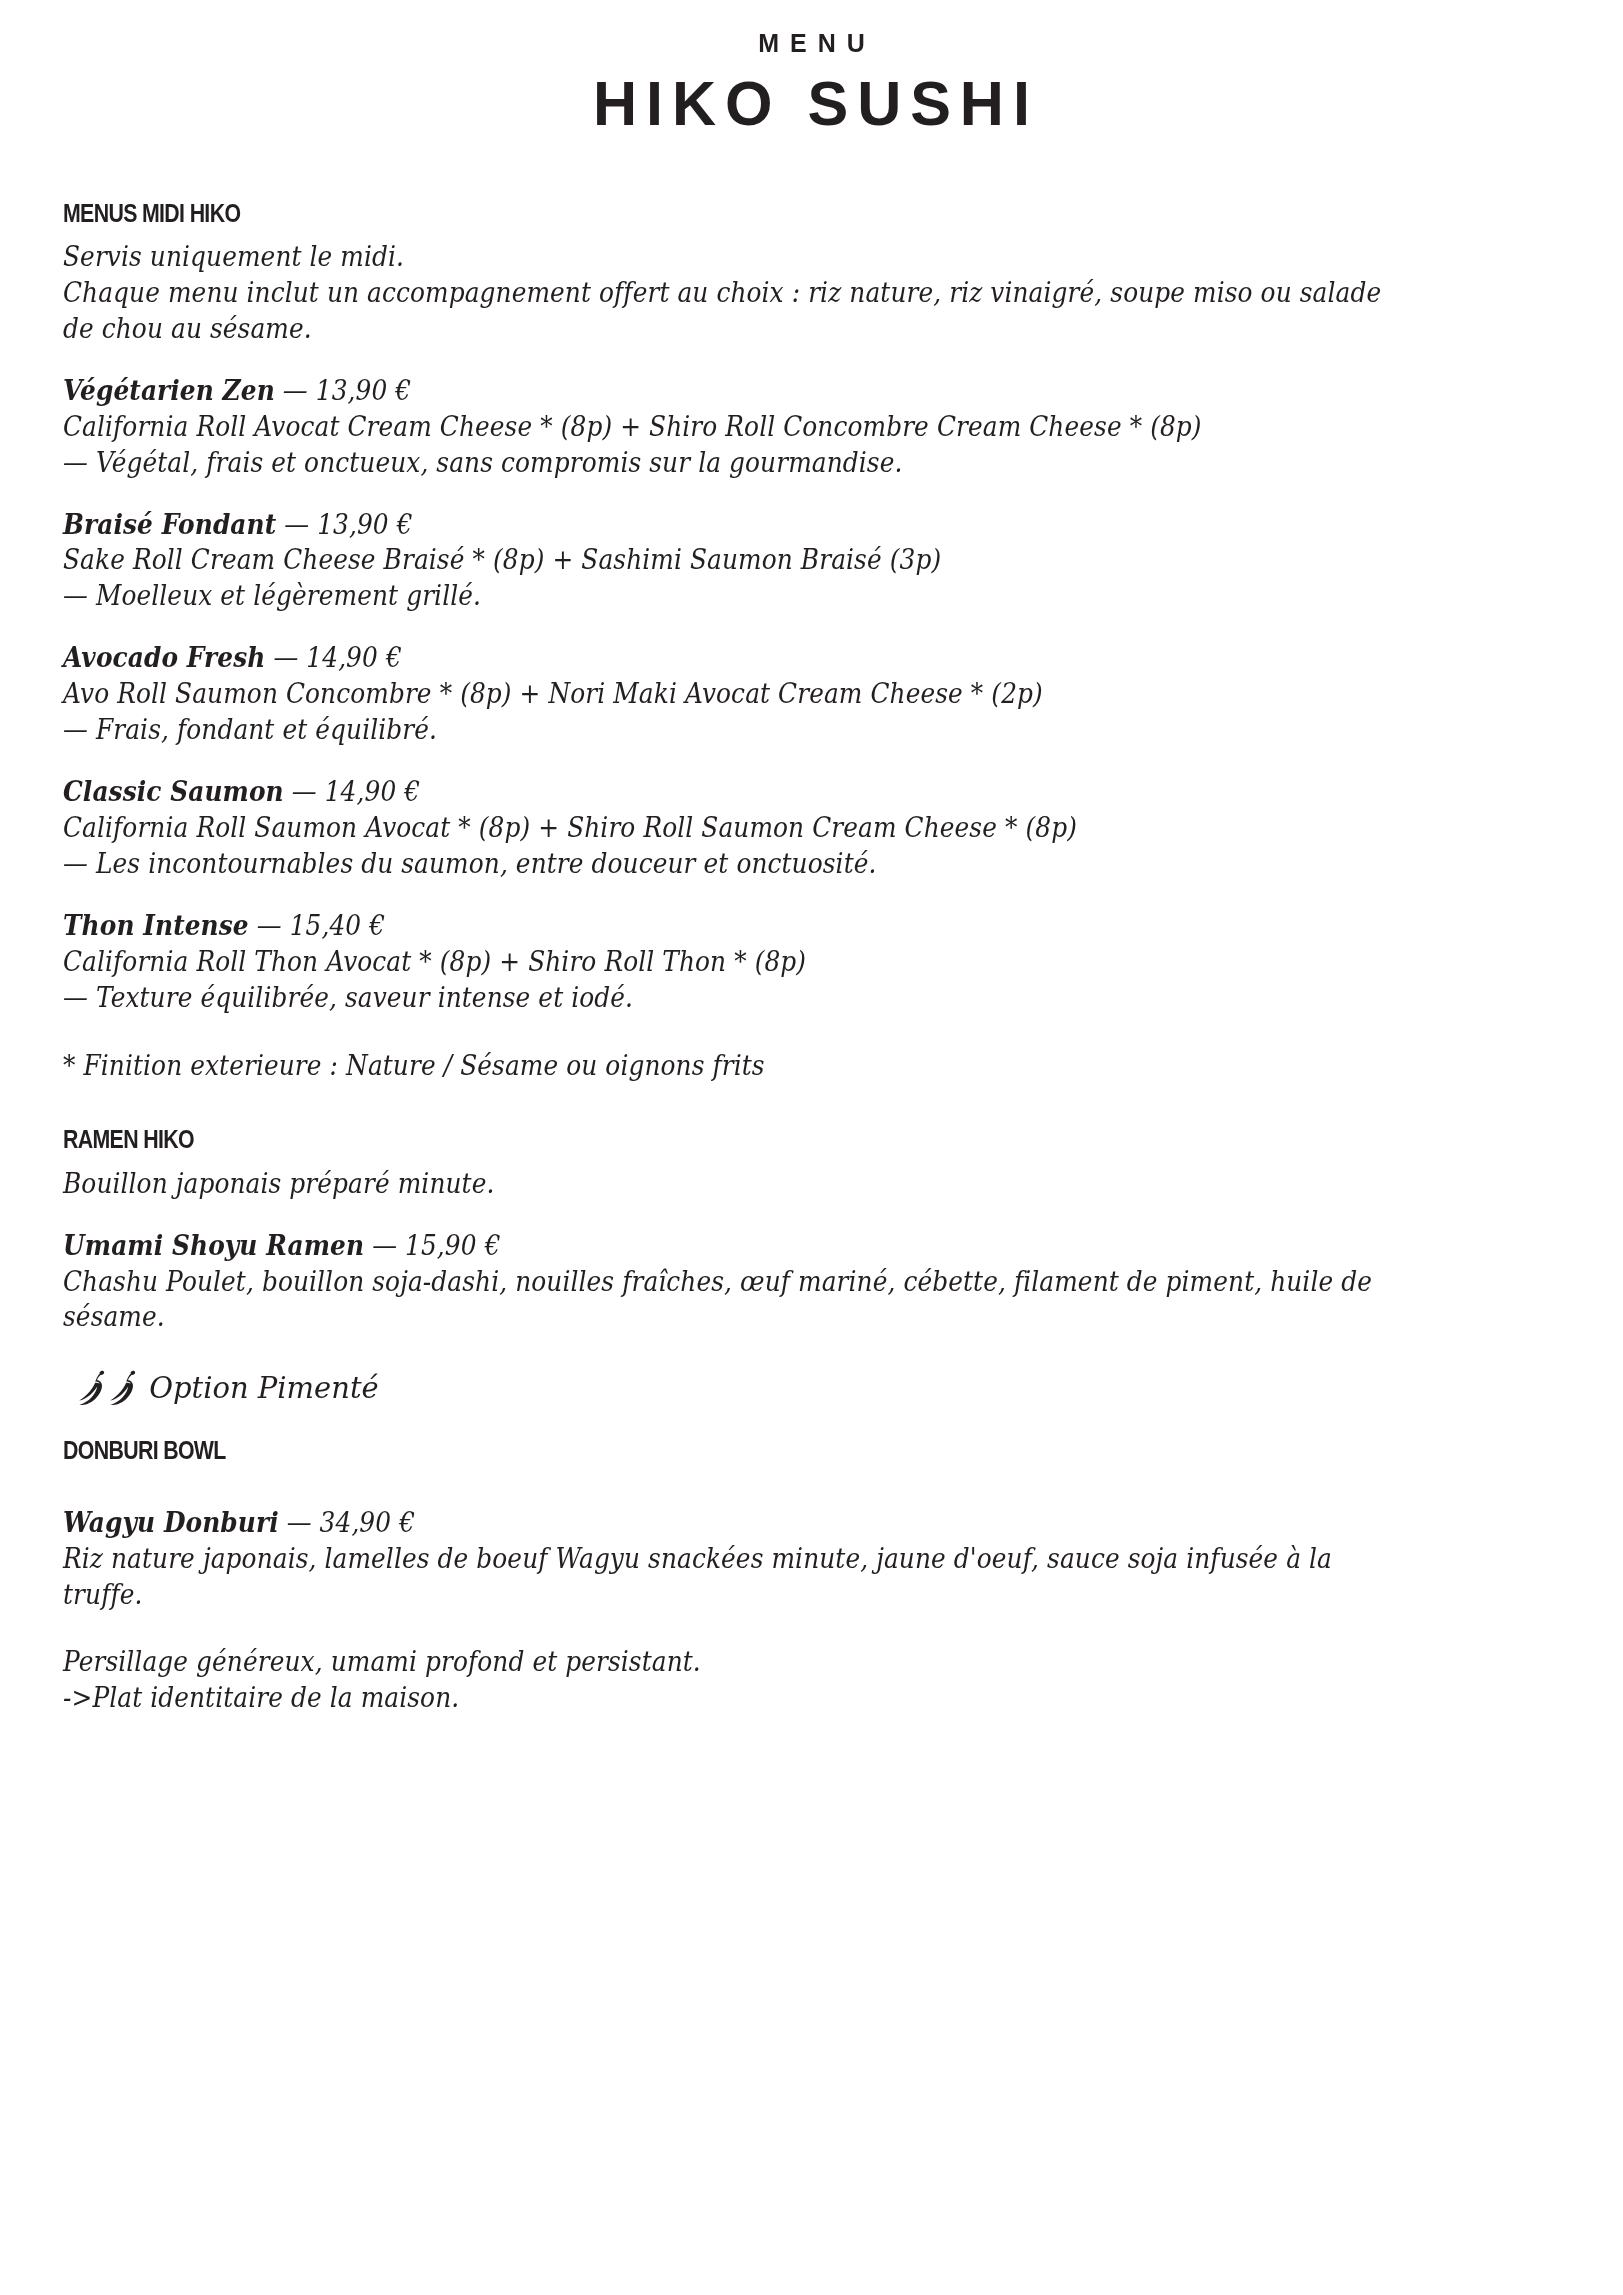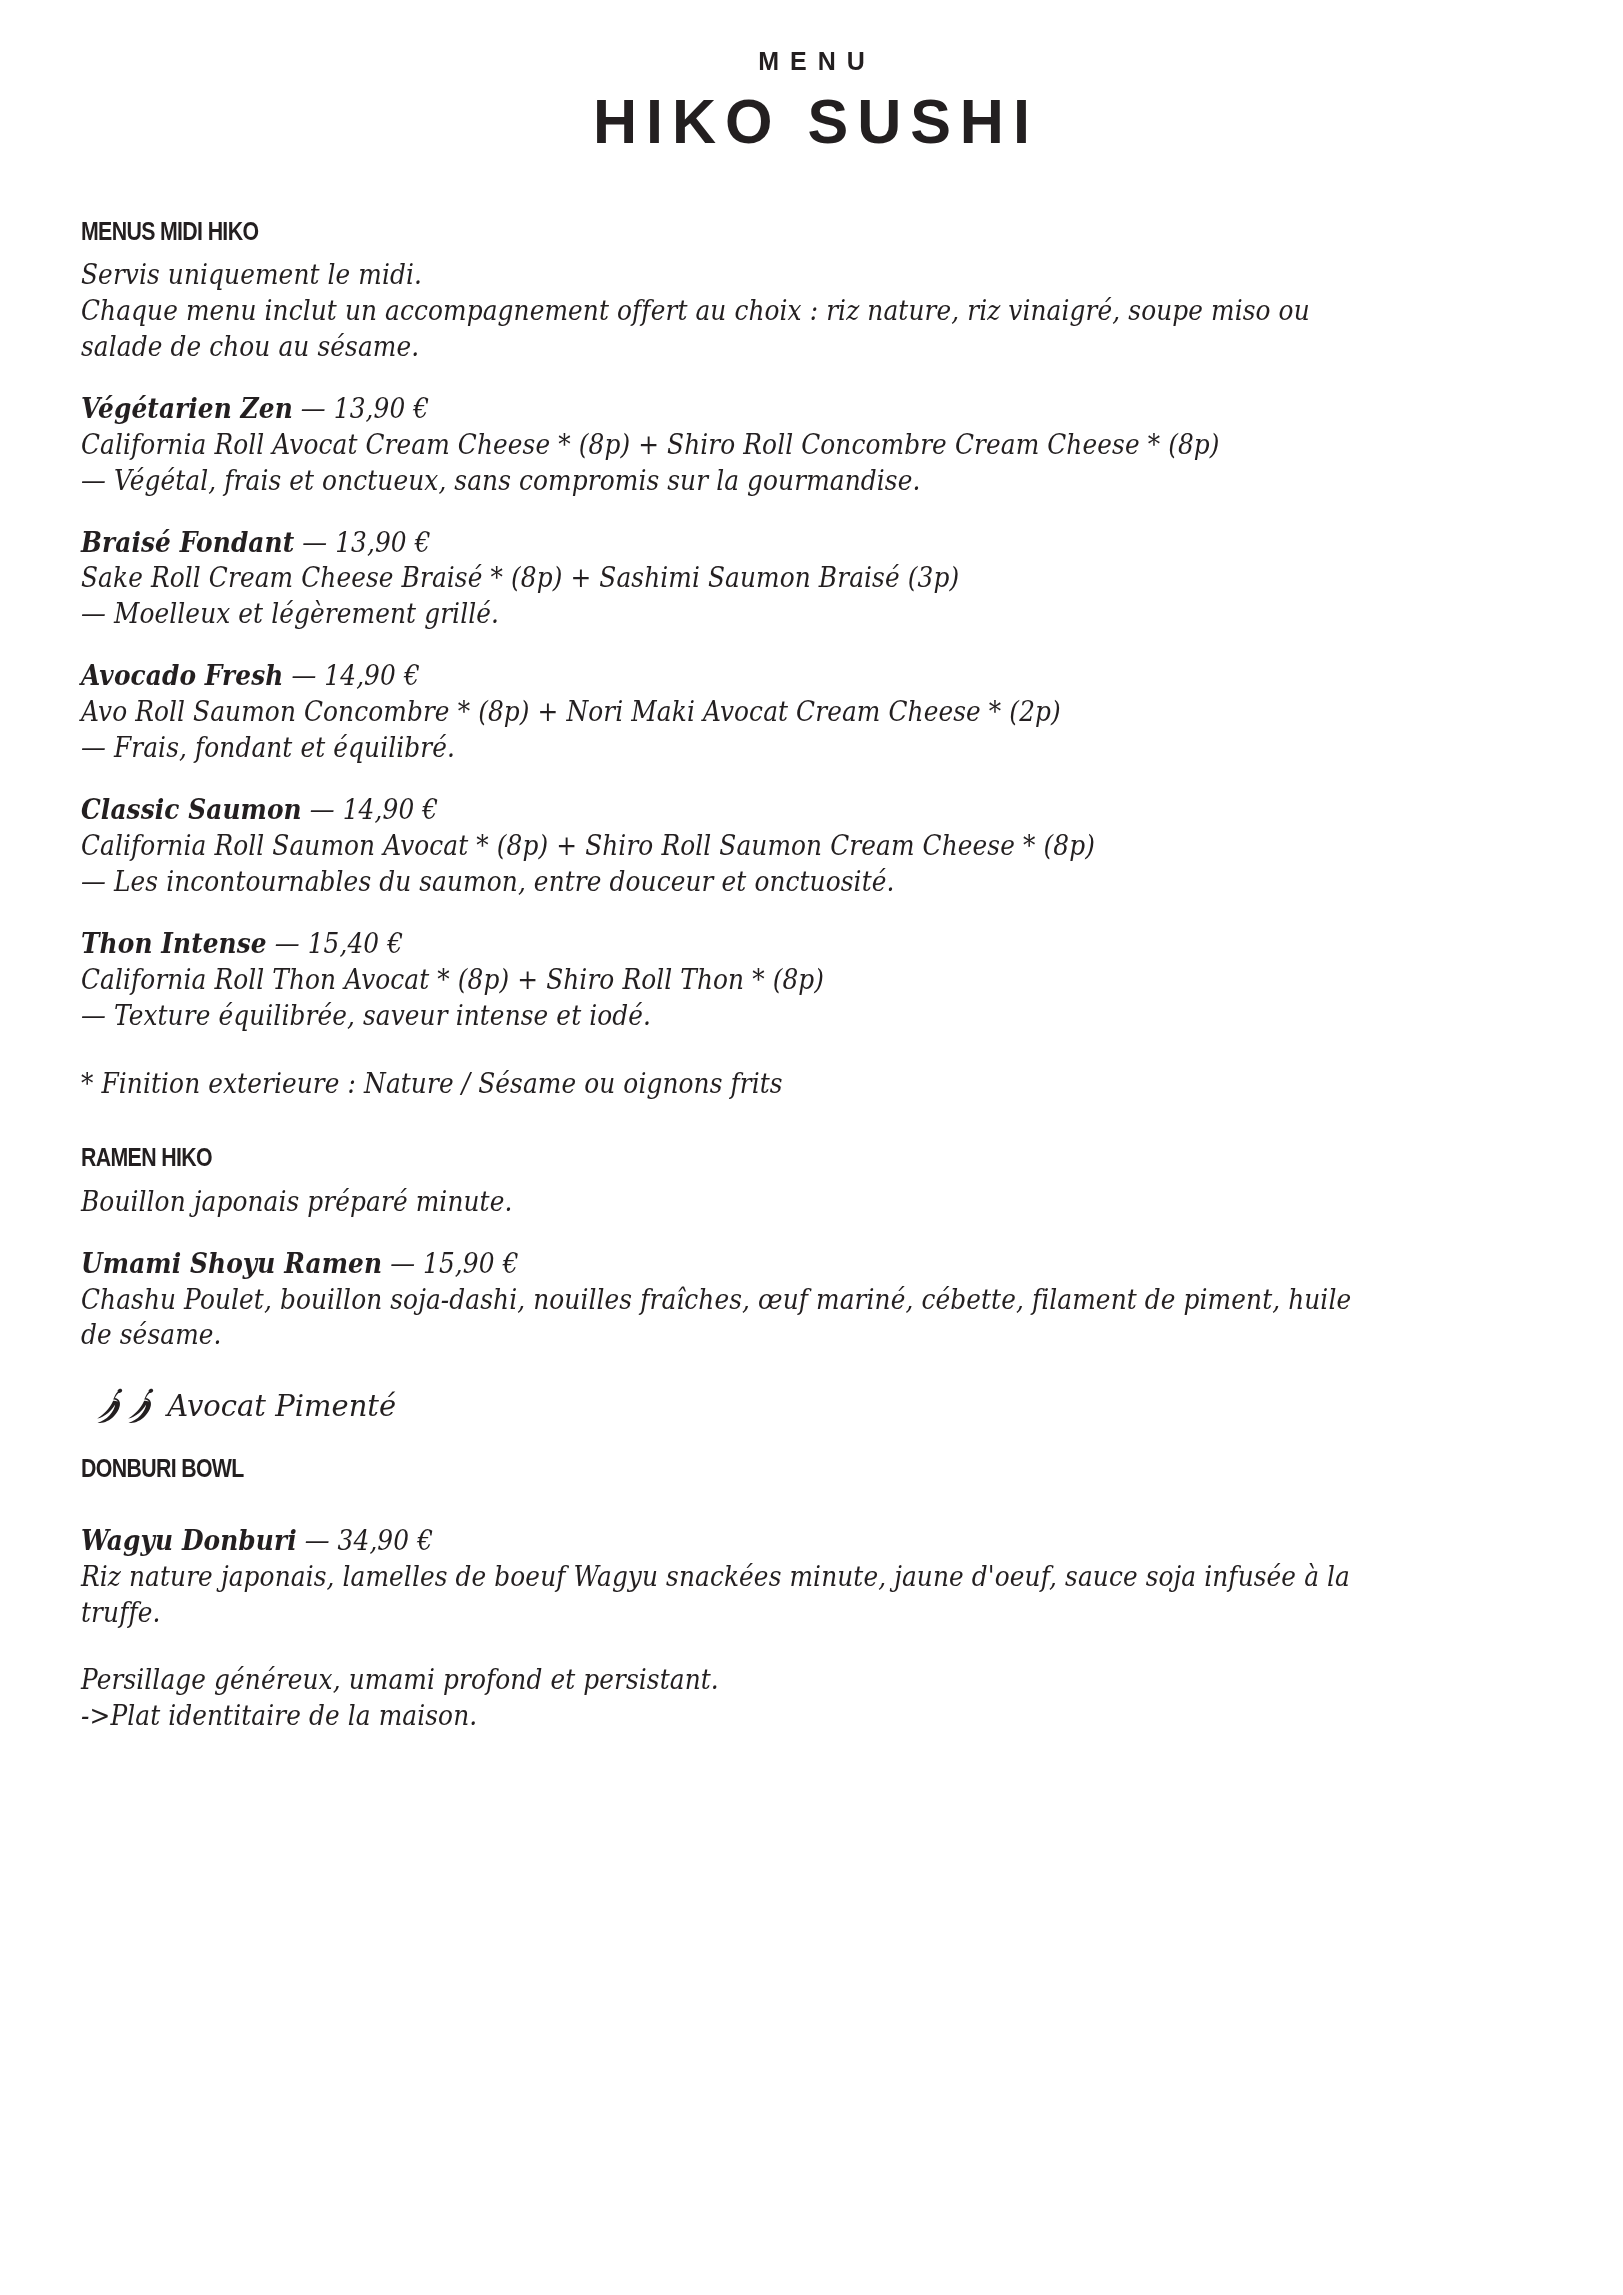--- a/index.html
+++ b/index.html
@@ -12,21 +12,21 @@
     height: 2295px;
     position: relative;
     font-family: "Liberation Serif", serif;
     color: #231f20;
     overflow: hidden;
   }
 
   .page {
     position: absolute;
     inset: 0;
-    padding: 18px;
+    padding: 0;
   }
 
   
   .masthead {
     text-align: center;
     padding-top: 30px;
   }
   .masthead .kicker {
     font-family: "Liberation Sans", sans-serif;
     font-weight: 700;
@@ -224,21 +224,21 @@
             </svg>
           </span>
           <span class="pepper-icon">
             <svg width="30" height="35" viewBox="0 0 46 54" xmlns="http://www.w3.org/2000/svg">
               <path d="M31.5 4.2c1.6-2.6 4.6-3.6 6.3-2.3 1.5 1.1 1.1 3.3-.6 4.6-1.4 1.1-2.9 1.3-4.2 1.1-1.9 1.6-3.3 3.6-4.3 5.7-.7 1.4-1.2 2.8-1.6 4.1-.5-.2-1-.3-1.6-.4.4-1.6 1-3.4 1.9-5.2 1.1-2.3 2.6-4.5 4.6-6.4-.3-.4-.5-.8-.5-1.2z" fill="#231f20"></path>
               <path d="M27.6 15.6c3.9.6 6.8 3.1 7.5 6.9 1.1 5.9-2.6 14.4-9.2 21.2C19.9 49.9 11.4 54 4.6 54c-1.6 0-2.9-.2-4-.7 6.1-1.1 13.2-5.3 18.7-11.3 4.9-5.4 8-11.5 8.6-16.4-2.8 4.7-6.6 9.2-10.9 12.8C11.4 42.8 5 46.2.2 47.2c5.6-3.3 11.6-8.3 16.5-14.4 4.6-5.6 7.9-11.6 9.3-17 .5.1 1 .2 1.6.3z" fill="#231f20"></path>
               <path d="M26 17.6c2.7.2 5 1.4 6.1 3.4-2.2-1.2-5-1.7-8-1.4.6-.7 1.2-1.4 1.9-2z" fill="#ffffff"></path>
             </svg>
           </span>
         </span>
-        <span class="spicy-label">Avocat Pimenté</span>
+        <span class="spicy-label">Option Pimenté</span>
       </div>
     </section>
 
     <section>
       <div class="section-head donburi-head">DONBURI BOWL</div>
 
       <div class="item-block script donburi-item">
         <p>
           <span class="item-name">Wagyu Donburi</span>
           <span class="item-price">—</span>

